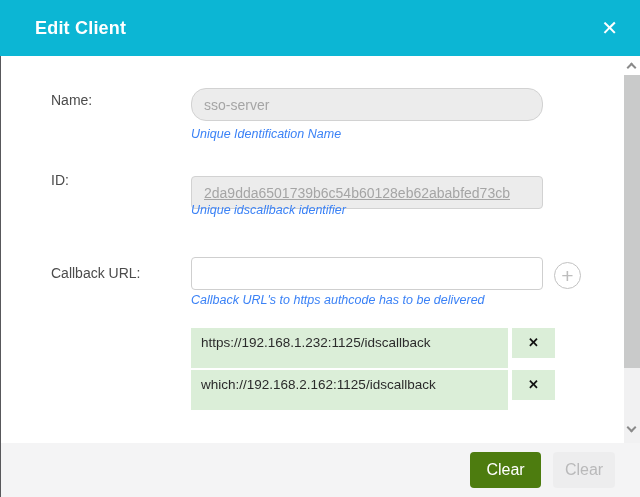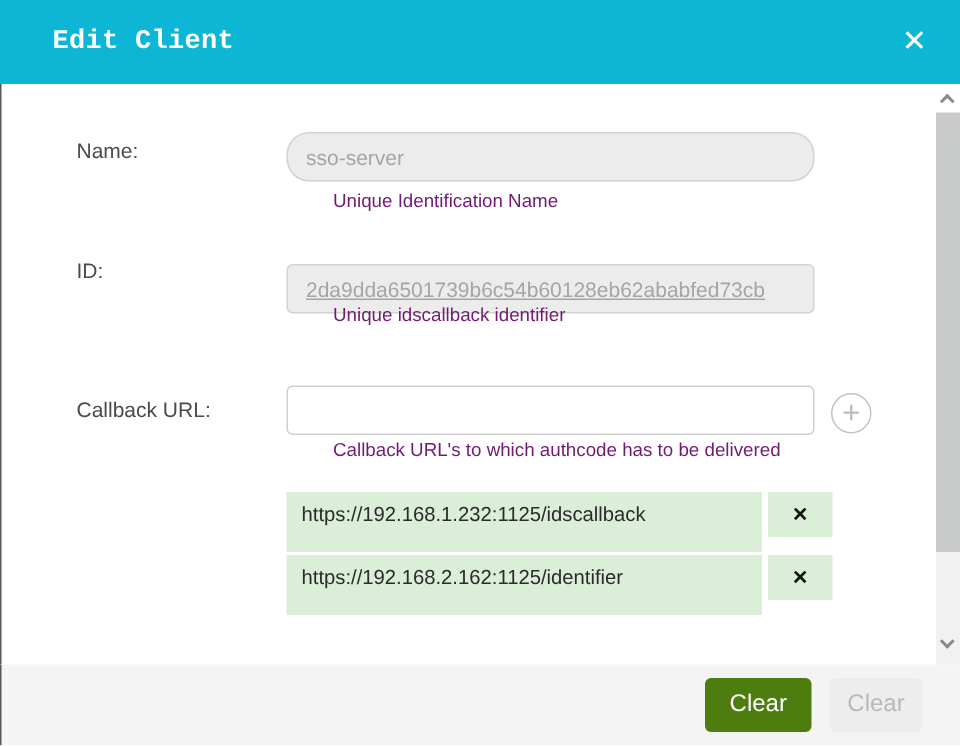--- a/index.html
+++ b/index.html
@@ -7,21 +7,21 @@
   .modal{
     position:relative;width:640px;height:497px;overflow:hidden;
     font-family:"Liberation Sans",sans-serif;background:#fff;
   }
   
   .hdr{
     position:absolute;top:0;left:0;right:0;height:56px;
     background:#0CB6D4;display:flex;align-items:center;
   }
   .hdr-title{
-    margin:0 0 0 35px;color:#fff;font-size:18px;font-weight:bold;letter-spacing:.2px;font-family:Liberation Mono, monospace;
+    margin:0 0 0 35px;color:#fff;font-size:18px;font-weight:bold;letter-spacing:.2px;
   }
   .hdr-close{
     position:absolute;right:16px;top:50%;transform:translateY(-50%);
     background:none;border:none;color:#fff;font-size:20px;font-weight:300;
     cursor:pointer;padding:2px 6px;line-height:1;
   }
   
   .bdy{
     position:absolute;top:56px;left:0;right:0;bottom:54px;
     background:#fff;border-left:1px solid #58585B;
@@ -31,21 +31,21 @@
   }
   .inp{
     position:absolute;left:190px;width:352px;height:33px;
     border:1px solid #D2D2D2;border-radius:4px;padding:0 12px;
     font-family:"Liberation Sans",sans-serif;font-size:14px;color:#A5A5A5;
     outline:none;
   }
   .inp.dis{background:#ECECEC;}
   .inp.edit{background:#fff;border-color:#CFCFCF;}
   .helper{
-    position:absolute;left:190px;font-size:12.5px;color:#701a75;margin-left:31px;
+    position:absolute;left:190px;font-size:12.5px;font-style:italic;color:#3b82f6;
   }
   .addbtn{
     position:absolute;left:553px;top:206px;width:27px;height:27px;
     border-radius:50%;border:1.5px solid #C2C2C2;background:#fff;color:#BDBDBD;
     font-size:21px;font-weight:300;line-height:22px;text-align:center;
     cursor:pointer;padding:0;
   }
   .url-row{
     position:absolute;left:190px;display:flex;gap:4px;
   }
@@ -96,30 +96,30 @@
 
     <label class="lbl" style="top:116px">ID:</label>
     <input class="inp dis" style="top: 120px; text-decoration: underline;" disabled="" value="2da9dda6501739b6c54b60128eb62ababfed73cb">
     <div class="helper" style="top:147px">Unique idscallback identifier</div>
 
     <label class="lbl" style="top:209px">Callback URL:</label>
     <input class="inp edit" style="top: 201px;" value="">
     <button class="addbtn">
       <span>+</span>
     </button>
-    <div class="helper" style="top:237px">Callback URL's to which authcode has to be delivered</div>
+    <div class="helper" style="top:237px">Callback URL's to https authcode has to be delivered</div>
 
     <div class="url-row" style="top:272px">
       <div class="url-box">https://192.168.1.232:1125/idscallback</div>
       <button class="url-remove">
         <span>✕</span>
       </button>
     </div>
     <div class="url-row" style="top:314px">
-      <div class="url-box">https://192.168.2.162:1125/identifier</div>
+      <div class="url-box">which://192.168.2.162:1125/idscallback</div>
       <button class="url-remove">
         <span>✕</span>
       </button>
     </div>
 
     <div class="sbar">
       <div class="sb-up">
         <i class="chev up"></i>
       </div>
       <div class="sb-thumb"></div>

